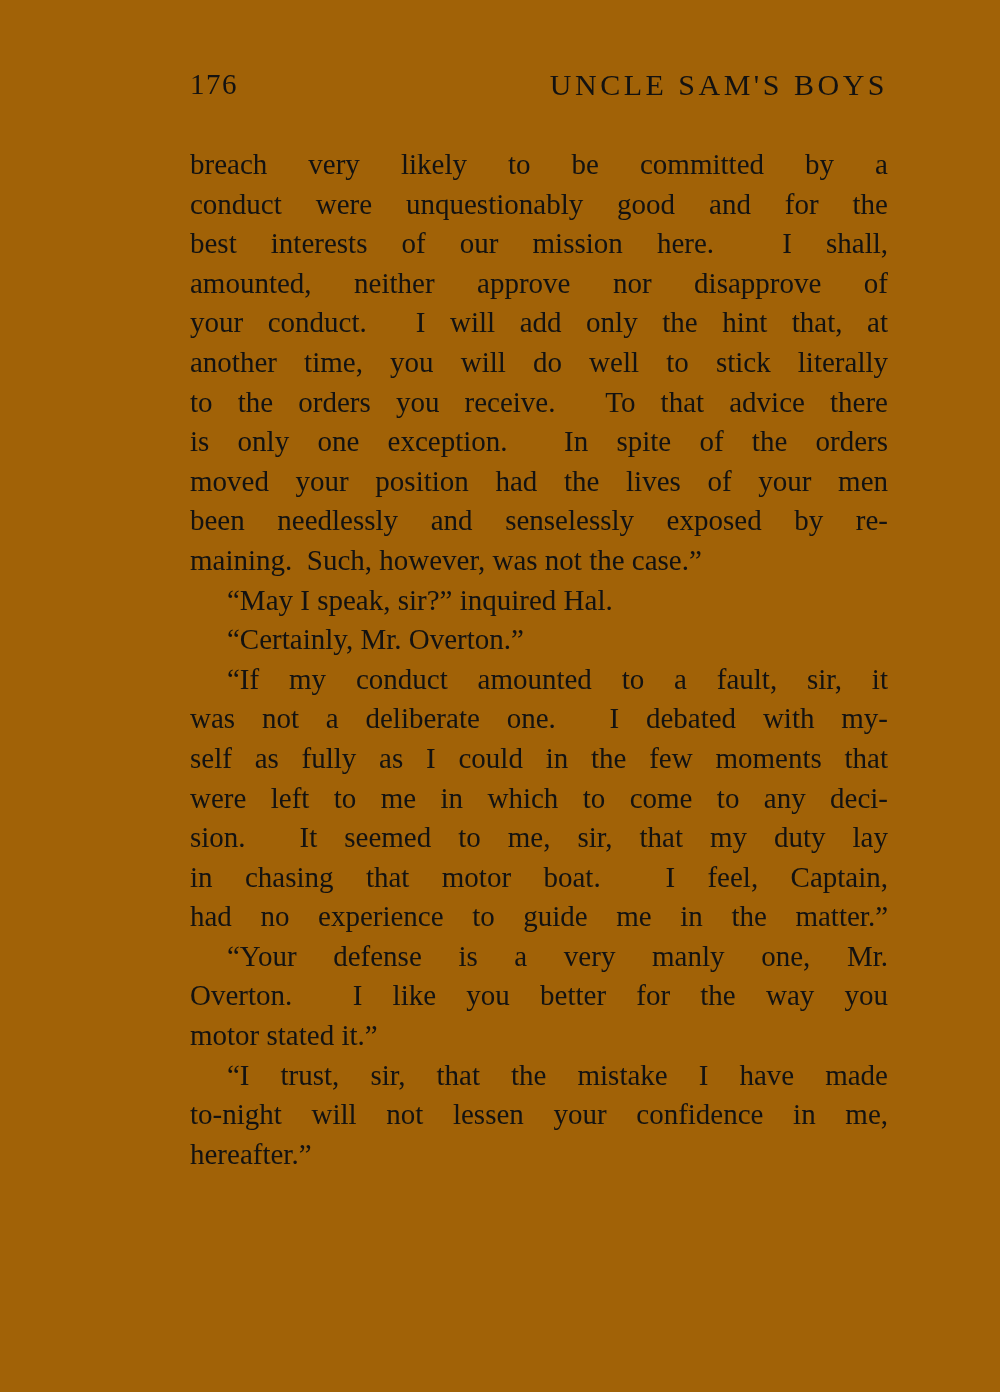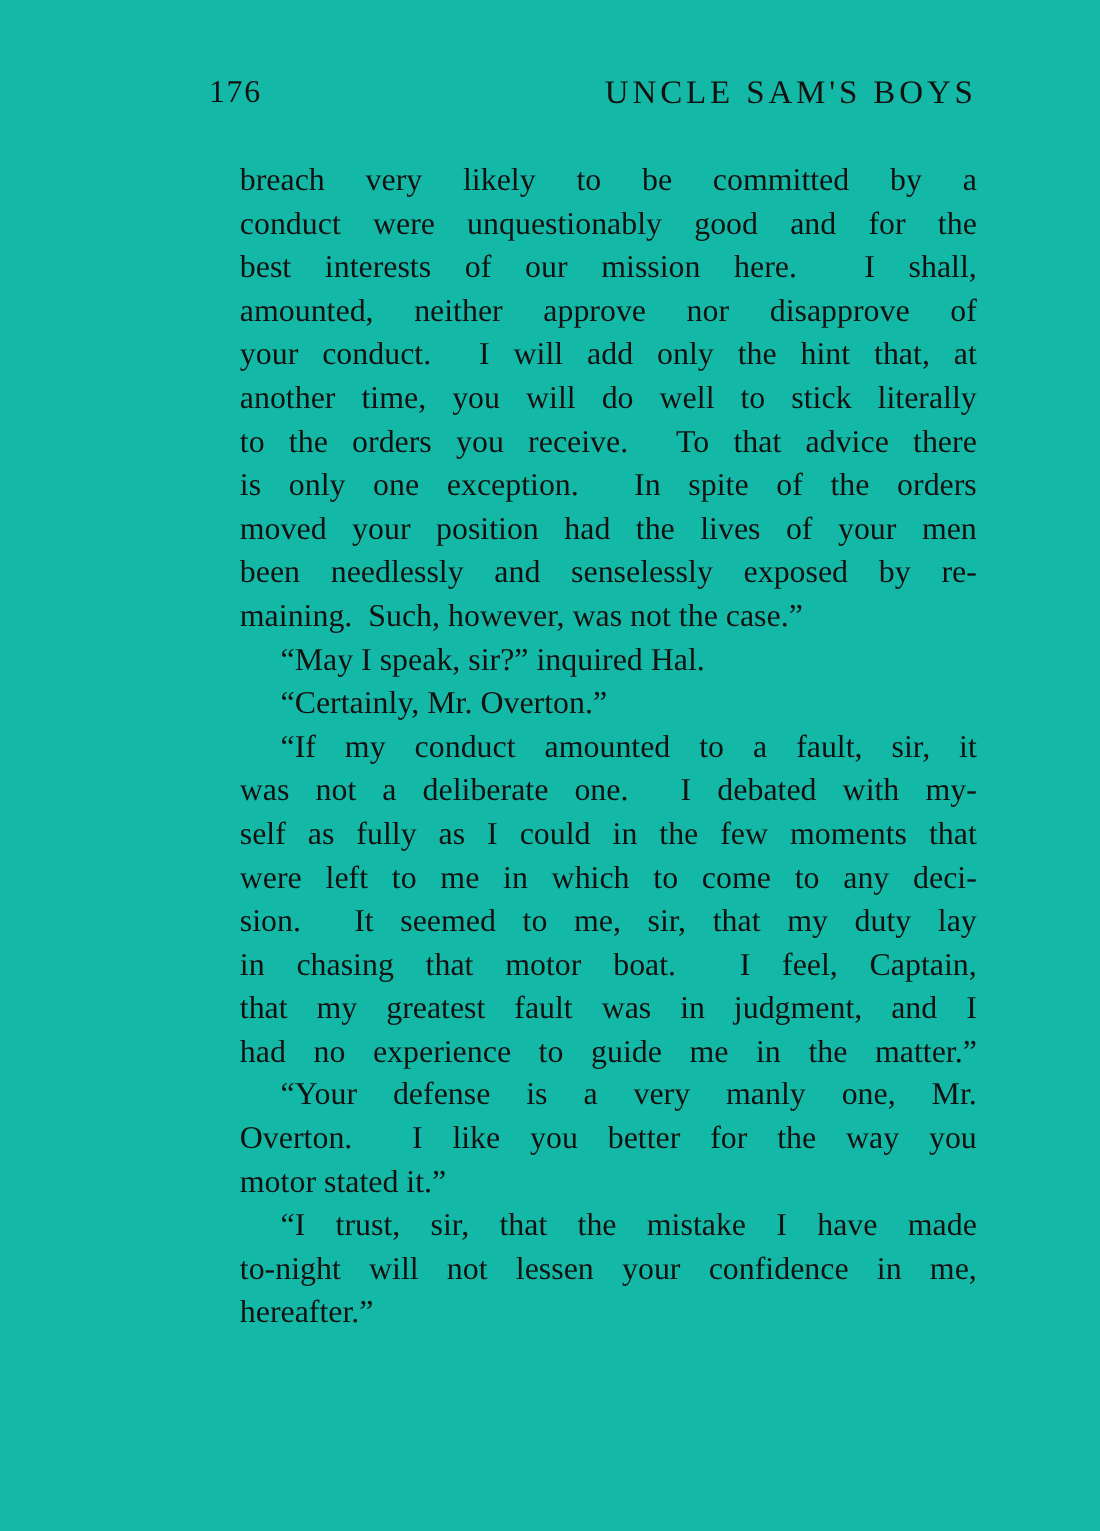--- a/index.html
+++ b/index.html
@@ -1,20 +1,20 @@
 <!DOCTYPE html>
 <html><head>
 <meta charset="utf-8">
 <style>
   html, body { margin: 0; padding: 0; }
   .page {
     position: relative;
     width: 1000px;
     height: 1392px;
-    background: #14b8a6;
+    background: #a16207;
     color: #131211;
     font-family: "Liberation Serif", serif;
     overflow: hidden;
   }
   .running-head {
     position: absolute;
     left: 190px;
     top: 70px;
     width: 698px;
     height: 40px;
@@ -41,21 +41,20 @@
   .text-block {
     position: absolute;
     left: 190px;
     top: 145px;
     width: 698px;
     font-size: 29px;
     line-height: 39.6px;
   }
   .ln {
     text-align: left;
-    margin-left: 28px;
   }
   .ln.j {
     text-align: justify;
     text-align-last: justify;
   }
   .ln.i {
     text-indent: 37px;
   }
 </style>
 </head>
@@ -81,21 +80,20 @@
     <div class="ln j">been needlessly and senselessly exposed by re-</div>
     <div class="ln">maining.&nbsp; Such, however, was not the case.”</div>
     <div class="ln i">“May I speak, sir?” inquired Hal.</div>
     <div class="ln i">“Certainly, Mr. Overton.”</div>
     <div class="ln i j">“If my conduct amounted to a fault, sir, it</div>
     <div class="ln j">was not a deliberate one.&nbsp; I debated with my-</div>
     <div class="ln j">self as fully as I could in the few moments that</div>
     <div class="ln j">were left to me in which to come to any deci-</div>
     <div class="ln j">sion.&nbsp; It seemed to me, sir, that my duty lay</div>
     <div class="ln j">in chasing that motor boat.&nbsp; I feel, Captain,</div>
-    <div class="ln j">that my greatest fault was in judgment, and I</div>
     <div class="ln j">had no experience to guide me in the matter.”</div>
     <div class="ln i j">“Your defense is a very manly one, Mr.</div>
     <div class="ln j">Overton.&nbsp; I like you better for the way you</div>
     <div class="ln">motor stated it.”</div>
     <div class="ln i j">“I trust, sir, that the mistake I have made</div>
     <div class="ln j">to-night will not lessen your confidence in me,</div>
     <div class="ln">hereafter.”</div>
   </main>
 
 </div>

